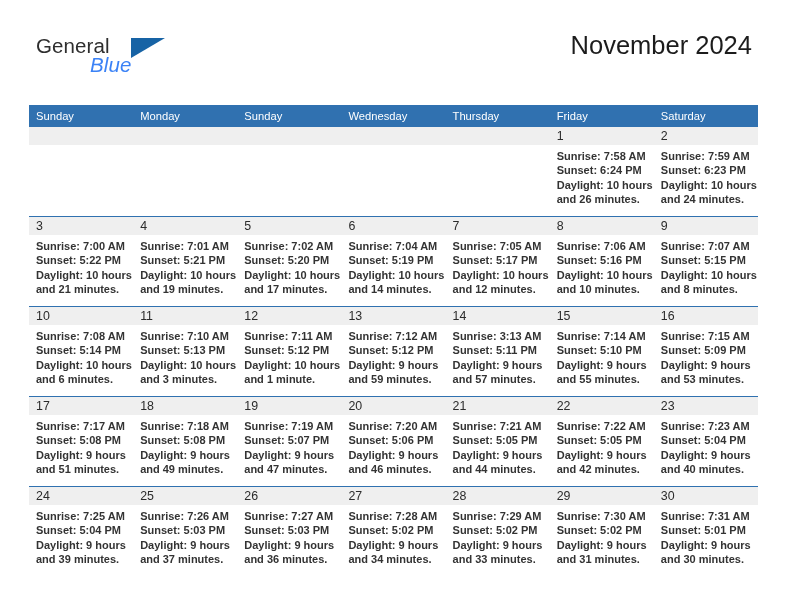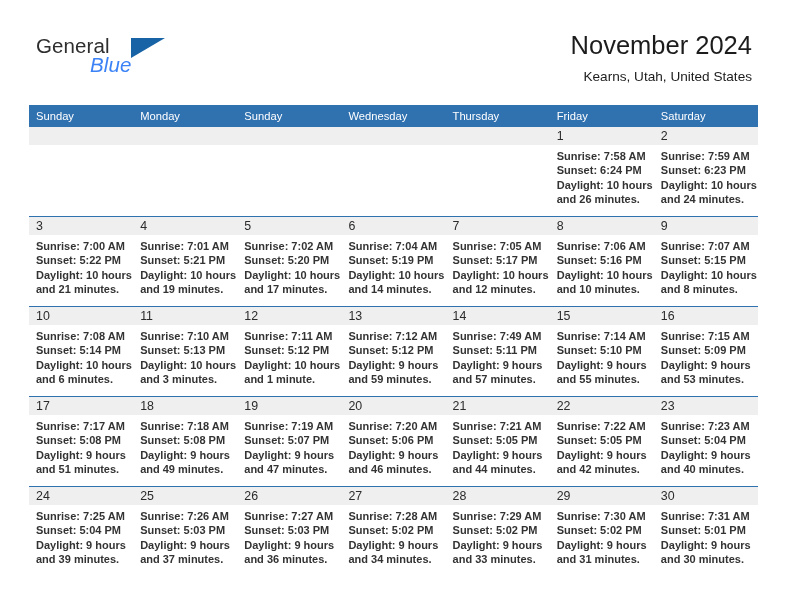--- a/index.html
+++ b/index.html
@@ -157,21 +157,20 @@
   <div class="top">
 
     <div class="logo">
       <span class="logo-general">General</span>
       <span class="logo-triangle"></span>
       <span class="logo-blue">Blue</span>
     </div>
 
     <div class="title-block">
       <div class="month-title">November 2024</div>
-      <div class="location">Kearns, Utah, United States</div>
     </div>
 
   </div>
 
   <table class="calendar">
     <thead>
       <tr id="weekday-head">
           <th>Sunday</th>
           <th>Monday</th>
           <th>Sunday</th>
@@ -352,21 +351,21 @@
                 <div>Sunset: 5:12 PM</div>
                 <div>Daylight: 9 hours</div>
                 <div>and 59 minutes.</div>
               </div>
             </div>
           </td>
           <td>
             <div class="cell">
               <div class="daynum-band">14</div>
               <div class="detail">
-                <div>Sunrise: 7:49 AM</div>
+                <div>Sunrise: 3:13 AM</div>
                 <div>Sunset: 5:11 PM</div>
                 <div>Daylight: 9 hours</div>
                 <div>and 57 minutes.</div>
               </div>
             </div>
           </td>
           <td>
             <div class="cell">
               <div class="daynum-band">15</div>
               <div class="detail">

